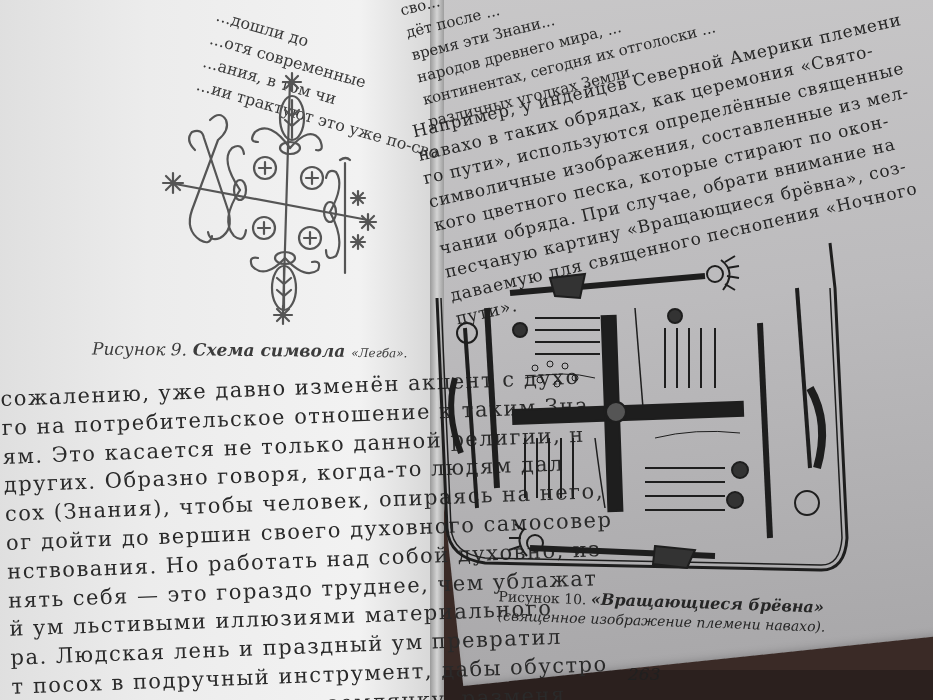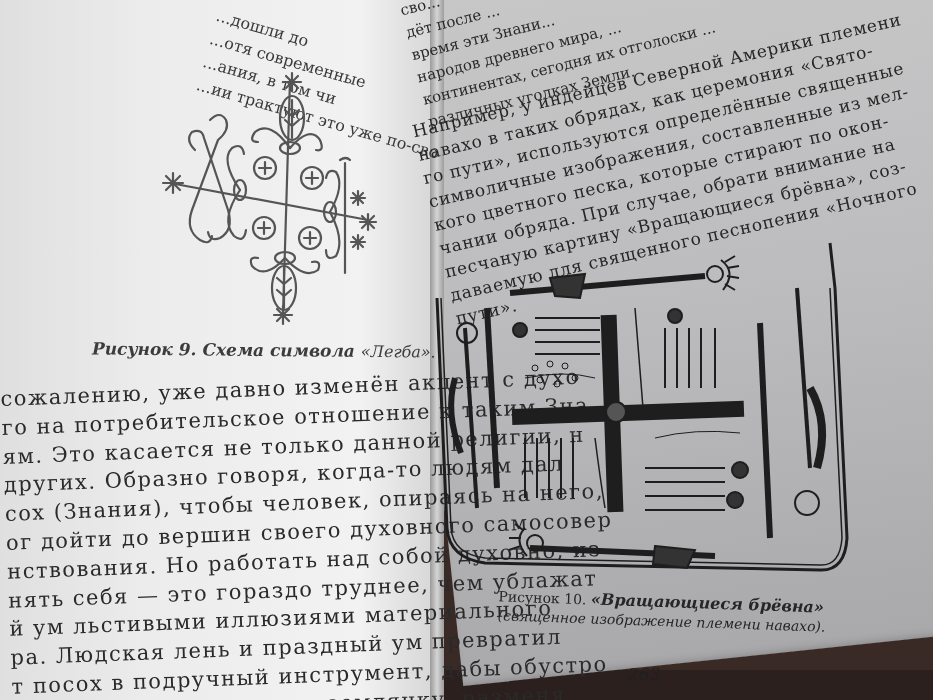--- a/index.html
+++ b/index.html
@@ -28,21 +28,21 @@
       box-shadow:-6px 0 10px rgba(0,0,0,.25) inset;
     }
     .gutter { position:absolute; left:430px; top:0; width:14px; height:700px;
       background:linear-gradient(90deg,#9a9a9a,#d4d4d4,#9d9d9d); }
 
     .txt { position:absolute; color:#2c2c2c; white-space:nowrap; }
 
     
     .lp-top { left:220px; top:4px; font-size:16px; transform:rotate(16deg); transform-origin:left top; color:#3a3a3a; line-height:24px; }
     .lp-caption { left:92px; top:340px; font-size:17px; font-style:italic; font-weight:bold; color:#3c3c3c; transform:rotate(0.5deg); }
-    .lp-caption .cap-small { font-size:16px; font-weight:normal; }
+    .lp-caption .cap-small { font-size:12px; font-weight:normal; }
     .lp-body { left:0; top:385px; font-size:21px; line-height:28.8px; color:#2a2a2a; transform:rotate(-2.2deg); transform-origin:left top; letter-spacing:1.5px; }
     .lp-body .line { display:block; }
 
     
     .rp-top { left:398px; top:0; font-size:15px; line-height:23px; transform:rotate(-14deg); transform-origin:left top; color:#2a2a2a; }
     .rp-body { left:410px; top:120px; font-size:17px; line-height:24px; transform:rotate(-13deg); transform-origin:left top; color:#262626; letter-spacing:0.8px; }
     .rp-body .line { display:block; }
     .rp-caption { left:498px; top:592px; font-size:14px; color:#262626; transform:rotate(2deg); line-height:19px; }
     .rp-caption .bold { font-weight:bold; font-style:italic; font-size:16px; }
     .rp-caption .sub { font-style:italic; display:block; }
@@ -145,21 +145,21 @@
       <path d="M100 130 Q80 160 94 176 Q104 184 106 170"></path>
       <path d="M190 152 Q205 125 196 112 Q188 108 186 118"></path>
       <path d="M190 152 Q205 180 196 196 Q186 202 186 190"></path>
 
       <path d="M70 60 Q80 50 86 60 Q90 70 78 80 L52 150 Q45 170 60 180 Q70 186 72 176"></path>
       <path d="M55 90 Q45 80 52 72 Q62 68 64 78 L88 150 Q94 170 80 178 Q70 182 68 172"></path>
     </g>
   </svg>
 
   <div class="txt lp-caption">
-    <span style="font-weight:bold">Рисунок 9.</span>
+    <span style="font-weight:normal">Рисунок 9.</span>
     <span>Схема символа</span>
     <span class="cap-small">«Легба».</span>
   </div>
 
   <div class="txt lp-body">
     <span class="line">сожалению, уже давно изменён акцент с духо</span>
     <span class="line">го на потребительское отношение к таким Зна</span>
     <span class="line">ям. Это касается не только данной религии, н</span>
     <span class="line">других. Образно говоря, когда-то людям дал</span>
     <span class="line">сох (Знания), чтобы человек, опираясь на него,</span>

